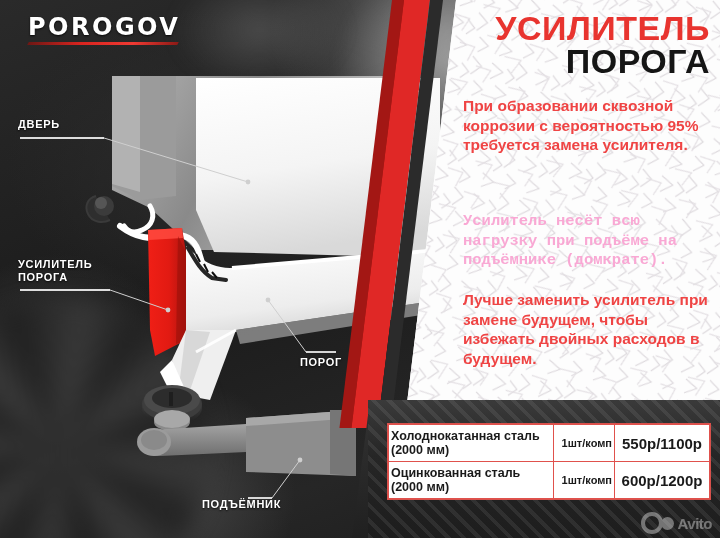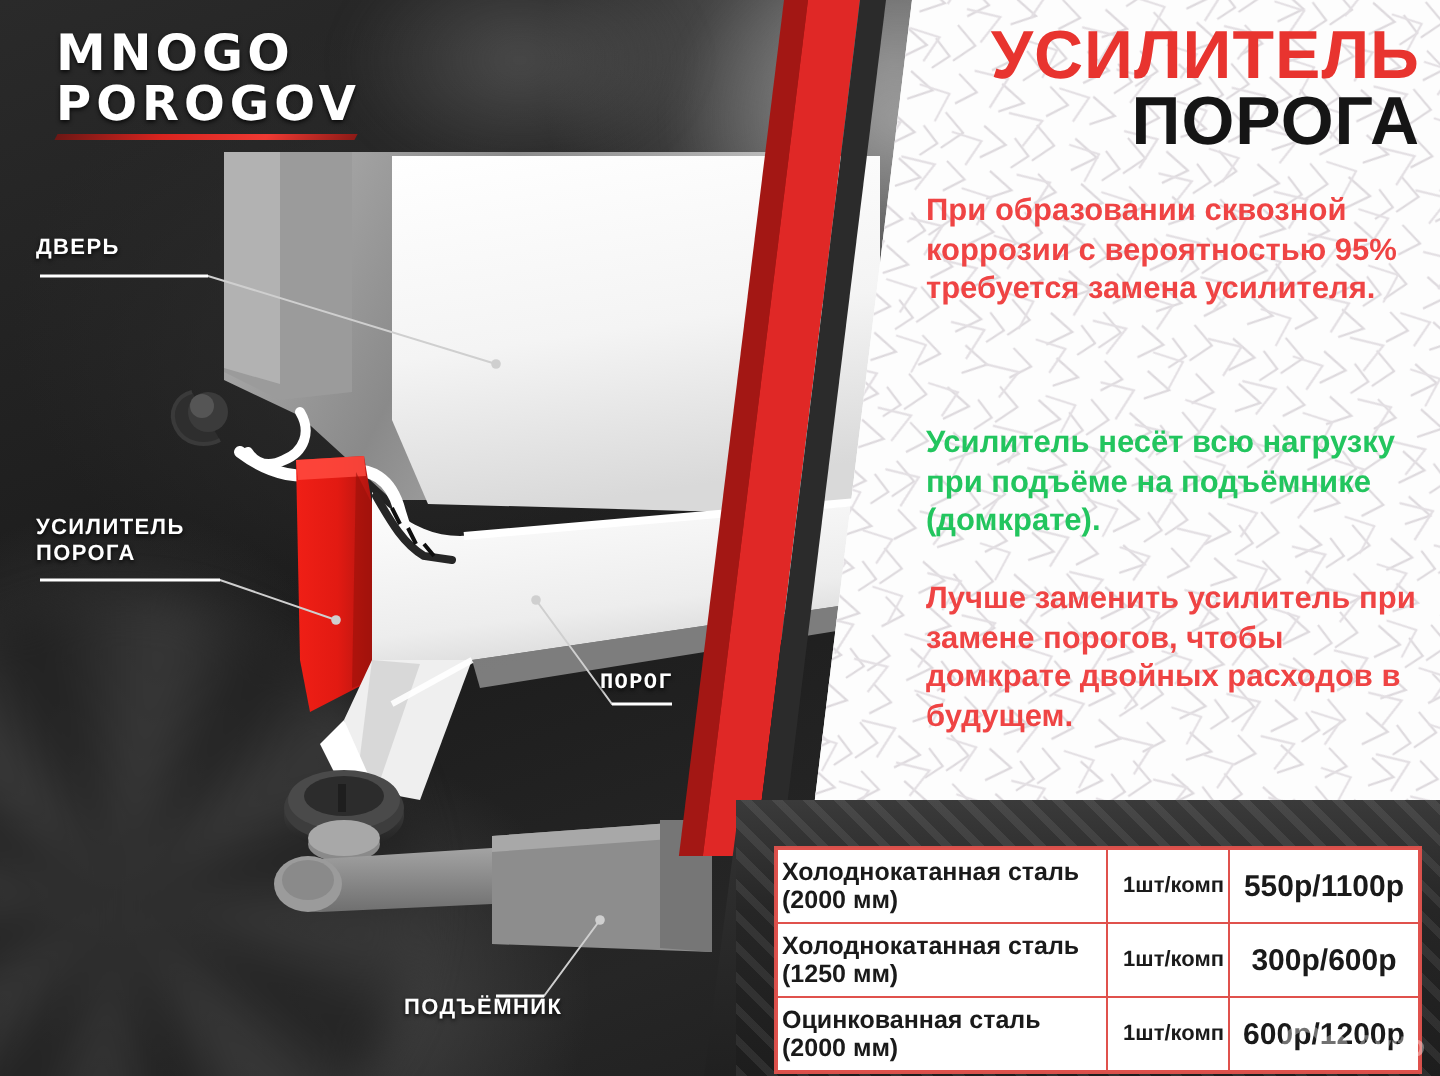--- a/index.html
+++ b/index.html
@@ -91,21 +91,21 @@
   }
   .title .t2{
     display:block;font-size:34px;font-weight:bold;color:#151515;letter-spacing:.5px;
   }
 
   .para{
     position:absolute;left:463px;width:248px;
     font-size:15.5px;font-weight:bold;line-height:1.26;
   }
   .p-red{color:#ef4444;}
-  .p-dark{color:#22c55e;}
+  .p-dark{color:#f9a8d4;font-family:Liberation Mono, monospace;}
 
   
   .hatch{
     position:absolute;left:368px;top:400px;width:352px;height:138px;
     background:
       repeating-linear-gradient(45deg, rgba(255,255,255,.075) 0 4px, rgba(0,0,0,0) 4px 11px),
       linear-gradient(180deg,#3a3a3a 0%,#262626 40%,#1d1d1d 100%);
   }
   .hatch-left{
     position:absolute;left:352px;top:400px;width:40px;height:138px;
@@ -264,25 +264,24 @@
       <path d="M20 138 L104 138"></path>
       <path d="M20 290 L110 290"></path>
       <path d="M336 352 L306 352"></path>
       <path d="M248 498 L272 498"></path>
     </g>
   </svg>
 
   <div class="lbl" style="left:18px;top:118px;">ДВЕРЬ</div>
   <div class="lbl" style="left:18px;top:258px;">УСИЛИТЕЛЬ
 ПОРОГА</div>
-  <div class="lbl" style="left:300px;top:336px;font-family:Liberation Mono, monospace;">ПОРОГ</div>
+  <div class="lbl" style="left:300px;top:356px;">ПОРОГ</div>
   <div class="lbl" style="left:166px;top:498px;padding-left:36px;">ПОДЪЁМНИК</div>
 
   <div class="logo">
-    <span class="logo-l1">MNOGO</span>
     <span class="logo-l2">POROGOV</span>
     <div class="logo-bar"></div>
   </div>
 
   <div class="stripe-pink"></div>
   <div class="stripe-red2"></div>
   <div class="stripe-red"></div>
   <div class="stripe-dark"></div>
 
   <div class="panel">
@@ -312,38 +311,33 @@
     </svg>
   </div>
 
   <div class="title">
     <span class="t1">УСИЛИТЕЛЬ</span>
     <span class="t2">ПОРОГА</span>
   </div>
 
   <div class="para p-red" style="top:96px;">При образовании сквозной коррозии с вероятностью 95% требуется замена усилителя.</div>
   <div class="para p-dark" style="top:212px;">Усилитель несёт всю нагрузку при подъёме на подъёмнике (домкрате).</div>
-  <div class="para p-red" style="top:290px;">Лучше заменить усилитель при замене порогов, чтобы домкрате двойных расходов в будущем.</div>
+  <div class="para p-red" style="top:290px;">Лучше заменить усилитель при замене будущем, чтобы избежать двойных расходов в будущем.</div>
 
   <div class="hatch-left"></div>
   <div class="hatch"></div>
 
   <table class="ptable">
     <tbody>
       <tr>
         <td class="c-name">Холоднокатанная сталь (2000 мм)</td>
         <td class="c-qty">1шт/комп</td>
         <td class="c-price">550р/1100р</td>
       </tr>
       <tr>
-        <td class="c-name">Холоднокатанная сталь (1250 мм)</td>
-        <td class="c-qty">1шт/комп</td>
-        <td class="c-price">300р/600р</td>
-      </tr>
-      <tr>
         <td class="c-name">Оцинкованная сталь (2000 мм)</td>
         <td class="c-qty">1шт/комп</td>
         <td class="c-price">600р/1200р</td>
       </tr>
     </tbody>
   </table>
 
   <div class="wm">
     <div class="wm-ring"></div>
     <div class="wm-dot"></div>

